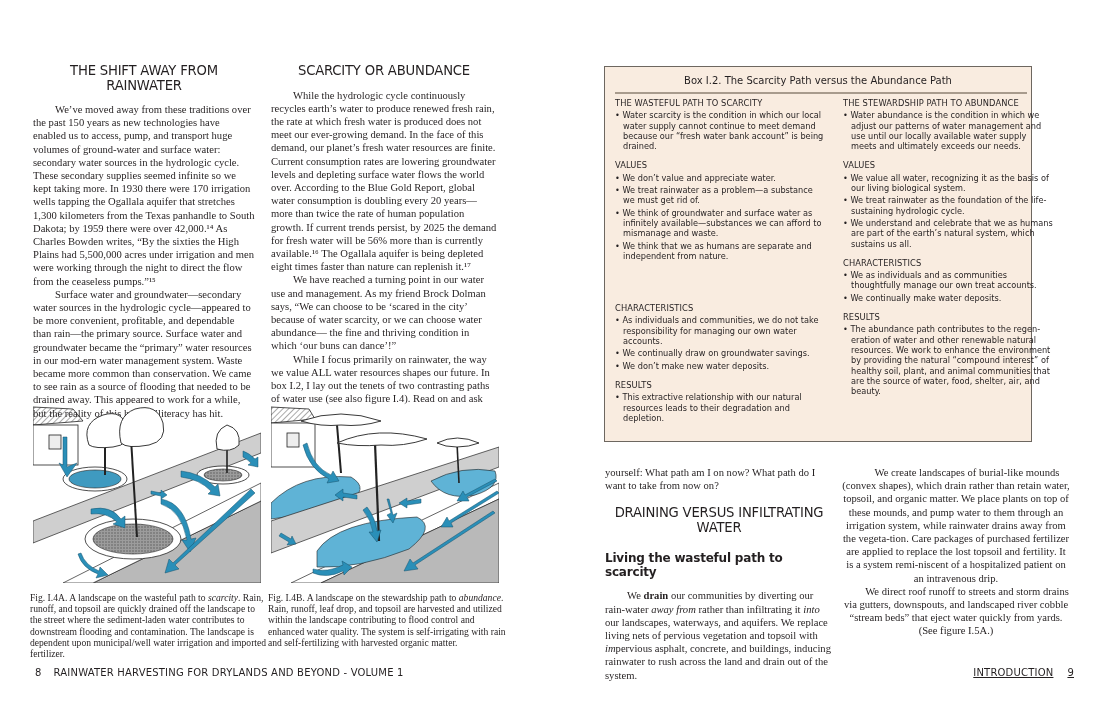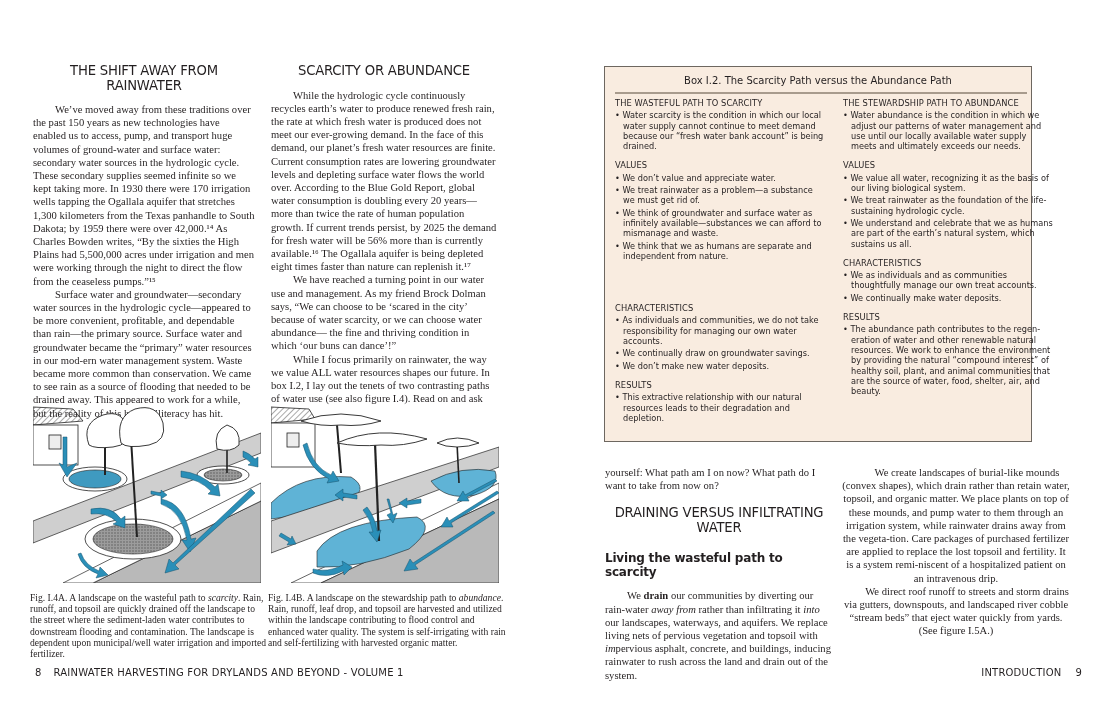--- a/index.html
+++ b/index.html
@@ -33,21 +33,21 @@
   .fig { position: absolute; }
   #figA { left: 33px; top: 403px; width: 228px; height: 180px; }
   #figB { left: 271px; top: 403px; width: 228px; height: 180px; }
   .caption { position: absolute; font-family: "Liberation Serif", serif; font-size: 9.6px; line-height: 11.2px; text-align: left; }
   #capA { left: 30px; top: 592px; width: 238px; }
   #capB { left: 268px; top: 592px; width: 238px; }
 
   .footer { position: absolute; font-family: "DejaVu Sans", sans-serif; font-size: 10px; top: 667px; color: #231f20; letter-spacing: 0.2px; }
   #footer-left { left: 35px; }
   #footer-left .num { margin-right: 12px; }
-  #footer-right { right: 18px; }
+  #footer-right { right: 26px; text-decoration: underline; }
   #footer-right .num { margin-left: 14px; }
 </style>
 </head>
 <body>
 
 <div id="col1" class="col">
   <h2 class="h1">THE SHIFT AWAY FROM RAINWATER</h2>
   <p>We’ve moved away from these traditions over the past 150 years as new technologies have enabled us to access, pump, and transport huge volumes of ground-water and surface water: secondary water sources in the hydrologic cycle. These secondary supplies seemed infinite so we kept taking more. In 1930 there were 170 irrigation wells tapping the Ogallala aquifer that stretches 1,300 kilometers from the Texas panhandle to South Dakota; by 1959 there were over 42,000.¹⁴ As Charles Bowden writes, “By the sixties the High Plains had 5,500,000 acres under irrigation and men were working through the night to direct the flow from the ceaseless pumps.”¹⁵</p>
   <p>Surface water and groundwater—secondary water sources in the hydrologic cycle—appeared to be more convenient, profitable, and dependable than rain—the primary source. Surface water and groundwater became the “primary” water resources in our mod-ern water management system. Waste became more common than conservation. We came to see rain as a source of flooding that needed to be drained away. This appeared to work for a while, but the reality of this hydro-illiteracy has hit.</p>
 </div>

